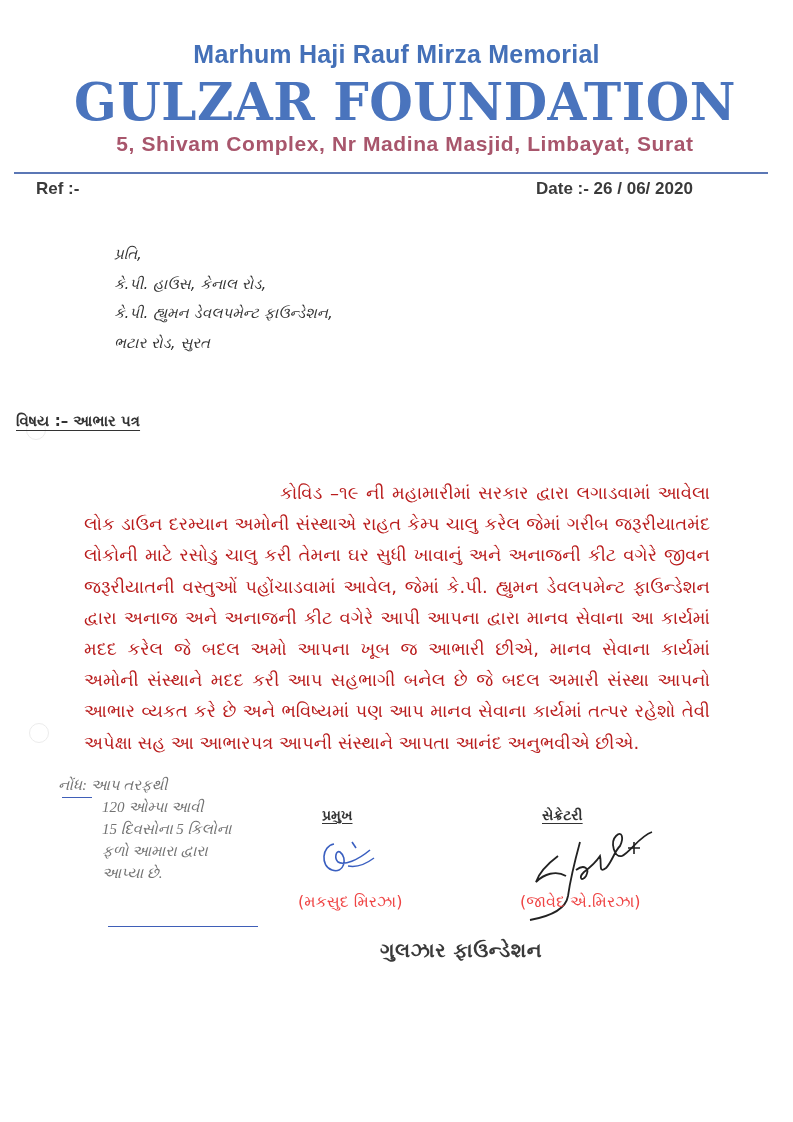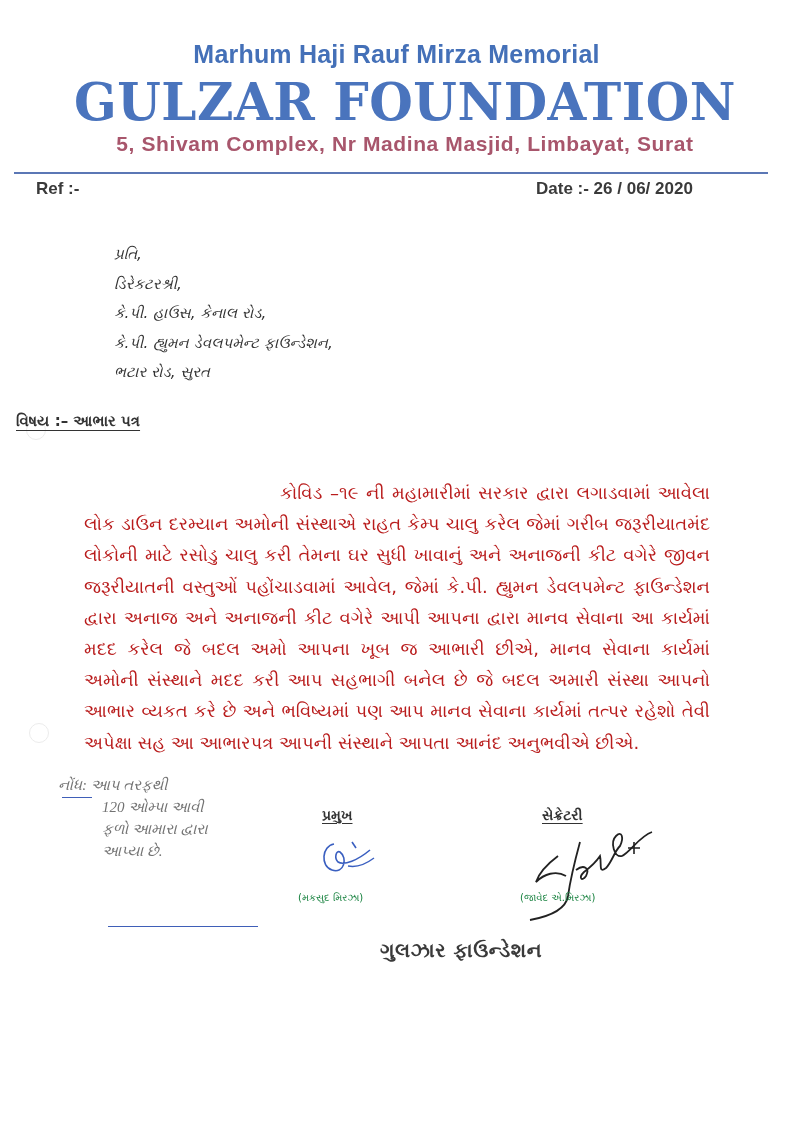--- a/index.html
+++ b/index.html
@@ -55,21 +55,21 @@
     color: #737373; font-style: italic;
   }
   .note .l1 { padding-left: 0; }
   .note .indent { padding-left: 44px; }
   .note-underline { left: 108px; top: 926px; width: 150px; border-top: 1.5px solid #3f5fb8; }
   .note-first-underline { left: 62px; top: 797px; width: 30px; border-top: 1.5px solid #3f5fb8; }
   .role { font-size: 14px; font-weight: bold; color: #333; }
   .role span { text-decoration: underline; text-underline-offset: 3px; }
   .role-president { left: 322px; top: 807px; }
   .role-secretary { left: 542px; top: 807px; }
-  .signame { font-size: 10px; color: #15803d; }
+  .signame { font-size: 16px; color: #ef4444; }
   .signame-president { left: 298px; top: 892px; }
   .signame-secretary { left: 520px; top: 892px; }
   .sig-svg { position: absolute; }
   .footer-org { left: 380px; top: 938px; font-size: 20px; font-weight: bold; color: #3a3a3a; letter-spacing: 0.5px; }
 </style>
 </head>
 <body>
 
 <div class="abs memorial">Marhum Haji Rauf Mirza Memorial</div>
 <div class="abs org-name">GULZAR FOUNDATION</div>
@@ -77,35 +77,35 @@
 <div class="abs rule"></div>
 
 <div class="abs ref">Ref :-</div>
 <div class="abs date">Date :- 26 / 06/ 2020</div>
 
 <div class="abs hole" style="left:26px; top:420px;"></div>
 <div class="abs hole" style="left:29px; top:723px;"></div>
 
 <div class="abs addressee">
   <div>પ્રતિ,</div>
-  <div>ડિરેકટરશ્રી,</div>
   <div>કે.પી. હાઉસ, કેનાલ રોડ,</div>
   <div>કે.પી. હ્યુમન ડેવલપમેન્ટ ફાઉન્ડેશન,</div>
   <div>ભટાર રોડ, સુરત</div>
 </div>
 
 <div class="abs subject">
   <span>વિષય :– આભાર પત્ર</span>
 </div>
 
 <div class="abs body-text">કોવિડ –૧૯ ની મહામારીમાં સરકાર દ્વારા લગાડવામાં આવેલા લોક ડાઉન દરમ્યાન અમોની સંસ્થાએ રાહત કેમ્પ ચાલુ કરેલ જેમાં ગરીબ જરૂરીયાતમંદ લોકોની માટે રસોડુ ચાલુ કરી તેમના ઘર સુધી ખાવાનું અને અનાજની કીટ વગેરે જીવન જરૂરીયાતની વસ્તુઓં પહોંચાડવામાં આવેલ, જેમાં કે.પી. હ્યુમન ડેવલપમેન્ટ ફાઉન્ડેશન દ્વારા અનાજ અને અનાજની કીટ વગેરે આપી આપના દ્વારા માનવ સેવાના આ કાર્યમાં મદદ કરેલ જે બદલ અમો આપના ખૂબ જ આભારી છીએ, માનવ સેવાના કાર્યમાં અમોની સંસ્થાને મદદ કરી આપ સહભાગી બનેલ છે જે બદલ અમારી સંસ્થા આપનો આભાર વ્યકત કરે છે અને ભવિષ્યમાં પણ આપ માનવ સેવાના કાર્યમાં તત્પર રહેશો તેવી અપેક્ષા સહ આ આભારપત્ર આપની સંસ્થાને આપતા આનંદ અનુભવીએ છીએ.</div>
 
 <div class="abs note">
   <div class="l1">નોંધ: આપ તરફથી</div>
   <div class="indent">120 ઓમ્પા આવી</div>
+  <div class="indent">15 દિવસોના 5 કિલોના</div>
   <div class="indent">ફળો આમારા દ્વારા</div>
   <div class="indent">આપ્યા છે.</div>
 </div>
 <div class="abs note-first-underline"></div>
 <div class="abs note-underline"></div>
 
 <div class="abs role role-president">
   <span>પ્રમુખ</span>
 </div>
 <svg class="sig-svg" style="left:318px; top:836px;" width="60" height="44" viewBox="0 0 60 44">

